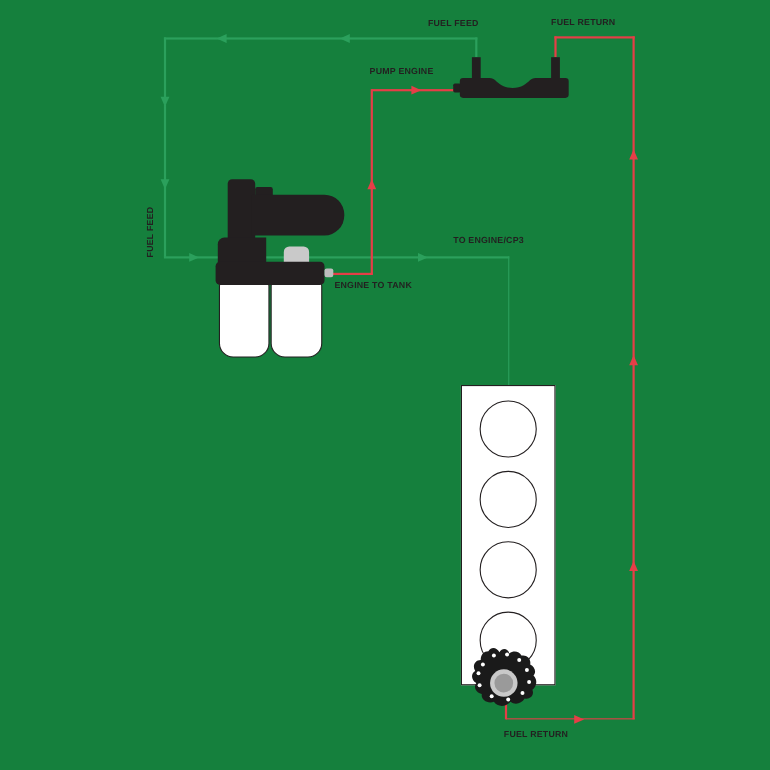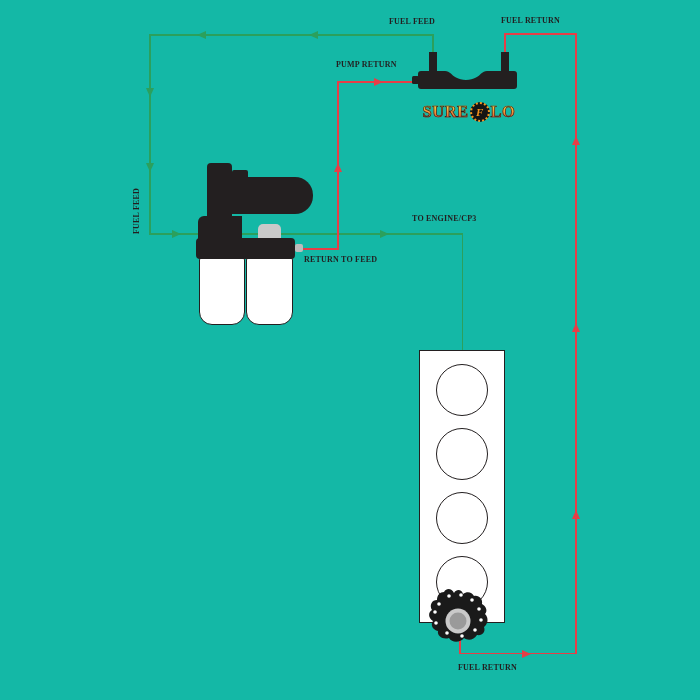--- a/index.html
+++ b/index.html
@@ -1,18 +1,18 @@
 <!DOCTYPE html>
 <html style="--feed-line-green: #2BA05C; --return-line-red: #E63E47; --component-black: #231F20; --logo-gradient-top: #FFC93C; --logo-gradient-bottom: #E8402D; --logo-badge-ring-orange: #F7941D;"><head>
 <meta charset="utf-8">
 <style>
   html,body{margin:0;padding:0;background:#fff;}
   #canvas{
-    position:relative;width:700px;height:700px;background:#14b8a6;overflow:hidden;
-    font-family:Liberation Serif, serif;
+    position:relative;width:700px;height:700px;background:#15803d;overflow:hidden;
+    font-family:Liberation Sans, sans-serif;
   }
   .ln{position:absolute;background:currentColor;}
   .g{color:var(--feed-line-green,#2BA05C);}
   .r{color:var(--return-line-red,#E63E47);}
   .ar{position:absolute;width:0;height:0;}
   .ar.up{border-left:4px solid transparent;border-right:4px solid transparent;border-bottom:9px solid currentColor;}
   .ar.down{border-left:4px solid transparent;border-right:4px solid transparent;border-top:9px solid currentColor;}
   .ar.left{border-top:4px solid transparent;border-bottom:4px solid transparent;border-right:9px solid currentColor;}
   .ar.right{border-top:4px solid transparent;border-bottom:4px solid transparent;border-left:9px solid currentColor;}
   .lbl{
@@ -72,23 +72,23 @@
   <div class="ar right g" style="left:380px;top:230px;"></div>
   <div class="ar right r" style="left:374px;top:78px;"></div>
   <div class="ar up r" style="left:334px;top:163px;"></div>
   <div class="ar up r" style="left:572px;top:136px;"></div>
   <div class="ar up r" style="left:572px;top:323px;"></div>
   <div class="ar up r" style="left:572px;top:510px;"></div>
   <div class="ar right r" style="left:522px;top:650px;"></div>
 
   <div class="lbl" style="left:389px;top:17px;">FUEL FEED</div>
   <div class="lbl" style="left:501px;top:16px;">FUEL RETURN</div>
-  <div class="lbl" style="left:336px;top:60px;">PUMP RETURN</div>
+  <div class="lbl" style="left:336px;top:60px;">PUMP ENGINE</div>
   <div class="lbl" style="left:412px;top:214px;">TO ENGINE/CP3</div>
-  <div class="lbl" style="left:304px;top:255px;">RETURN TO FEED</div>
+  <div class="lbl" style="left:304px;top:255px;">ENGINE TO TANK</div>
   <div class="lbl vert" style="left:132px;top:234px;">FUEL FEED</div>
   <div class="lbl" style="left:458px;top:663px;">FUEL RETURN</div>
 
   <div id="engine"></div>
   <div class="cyl" style="top:364px;"></div>
   <div class="cyl" style="top:428px;"></div>
   <div class="cyl" style="top:492px;"></div>
   <div class="cyl" style="top:556px;"></div>
 
   <div class="blk" style="left:207px;top:163px;width:25px;height:70px;border-radius:4px 4px 0 0;"></div>
@@ -101,27 +101,20 @@
   <div class="blk" style="left:196px;top:238px;width:99px;height:21px;border-radius:4px;"></div>
   <div class="gray" style="left:295px;top:244px;width:8px;height:8px;border-radius:2px;background:#bdbdbd;"></div>
 
   <svg style="left:410px;top:42px;" width="112" height="50" viewBox="0 0 112 50">
     <rect x="19" y="10" width="8" height="22" fill="#231F20"></rect>
     <rect x="91" y="10" width="8" height="22" fill="#231F20"></rect>
     <rect x="2" y="34" width="7" height="8" rx="1.5" fill="#231F20"></rect>
     <path fill="#231F20" d="M11,29 L35,29 C40,29 41,33 46,35.5 C49,37 52,38 56,38 C60,38 63,37 66,35.5 C71,33 72,29 77,29 L104,29 Q107,29 107,32 L107,44 Q107,47 104,47 L11,47 Q8,47 8,44 L8,32 Q8,29 11,29 Z"></path>
   </svg>
 
-  <div id="logo">
-    <span class="logo-word">SURE</span>
-    <span class="logo-badge">
-        <span>F</span>
-      </span>
-    <span class="logo-word">LO</span>
-  </div>
 
   <svg style="left:424px;top:583px;" width="70" height="64" viewBox="0 0 70 64">
     <path fill="#1a1a1a" d="M20,9 C23,4 28,6 30,10 C33,5 38,7 39,11 C43,8 48,9 50,13 C55,12 59,16 58,21 C62,23 64,28 61,31 C65,35 64,41 60,44 C62,49 58,53 53,52 C50,57 44,58 40,55 C36,60 28,60 25,55 C19,57 13,53 14,48 C9,47 6,42 9,38 C4,35 4,29 8,27 C5,22 8,17 13,17 C13,12 16,9 20,9 Z"></path>
     <circle cx="34" cy="38" r="12.5" fill="#c9c9c9"></circle>
     <circle cx="34" cy="38" r="8.5" fill="#9a9a9a"></circle>
     <g fill="#ffffff">
       <circle cx="15" cy="21" r="1.8"></circle>
         <circle cx="25" cy="13" r="1.8"></circle>
       <circle cx="37" cy="12" r="1.8"></circle>
         <circle cx="48" cy="17" r="1.8"></circle>

